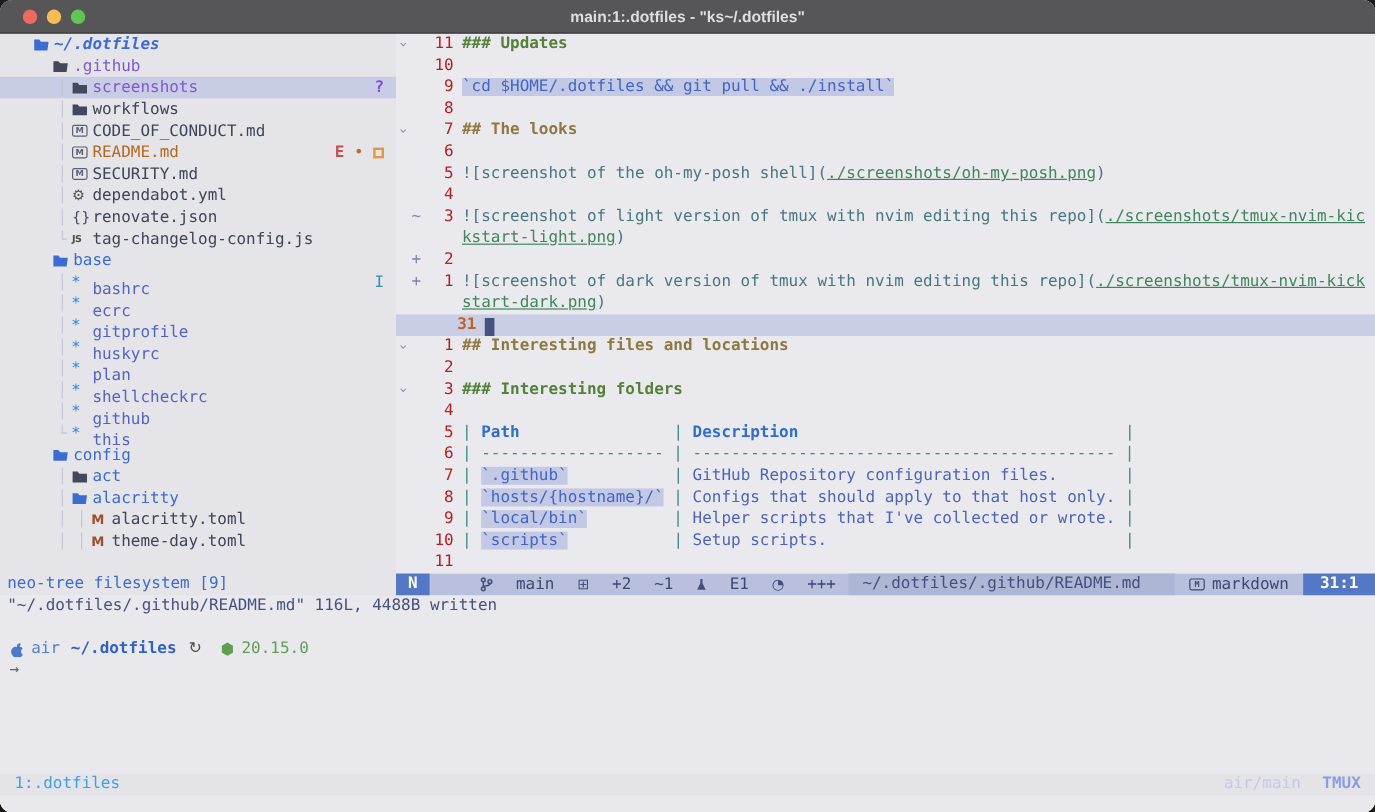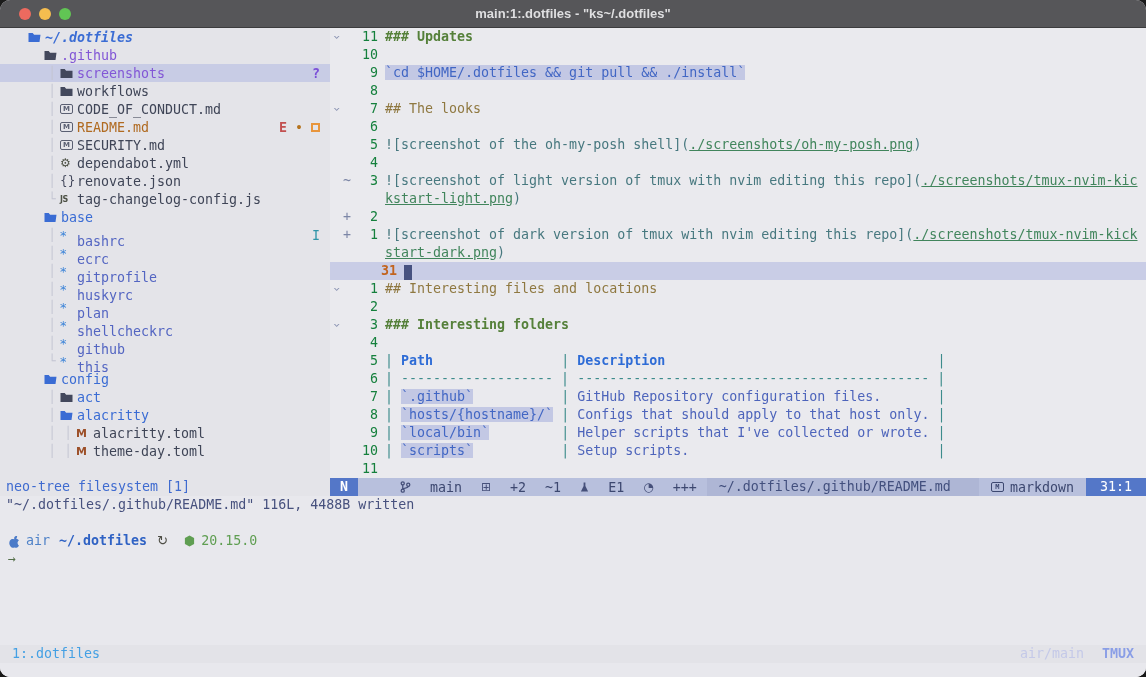--- a/index.html
+++ b/index.html
@@ -41,43 +41,43 @@
   .ntstatus { height:18px; line-height:18px; color:#3f6bd0; padding-left:6px; font-size:13.3px; }
 
   
   .editor { flex:1; background:#eaeaee; display:flex; flex-direction:column; font-size:13.3px; }
   .buffer { height:450px; overflow:hidden; }
   .erow { height:18px; line-height:18px; display:flex; white-space:pre; }
   .erow.curline { background:#c9cde6;padding-left:19px; }
   .gfold { width:13px; flex:0 0 13px; text-align:center; color:#8a93b2; }
   .chev { display:inline-block; transform:rotate(90deg); font-size:12px; }
   .gsign { width:11px; flex:0 0 11px; color:#7c86a6; }
-  .gnum { width:24px; flex:0 0 24px; text-align:right; color:#15803d; }
+  .gnum { width:24px; flex:0 0 24px; text-align:right; color:#b91c1c; }
   .gnum.curnum { color:#c2641f; font-weight:bold; }
   .ggap { width:7px; flex:0 0 7px; }
   .etext { flex:1; }
-  .h2 { color:#8f7840; font-weight:normal; }
+  .h2 { color:#8f7840; font-weight:bold; }
   .h3 { color:#55803a; font-weight:bold; }
   .code { color:#4166c4; background:#c3c8e4; }
   .link { color:#47787f; }
   .url { color:#41855c; text-decoration:underline; }
   .pipe { color:#3d8c8c; }
   .th { color:#2e6cd6; font-weight:bold; }
   .desc { color:#4d64bb; }
   .t { color:#3f4557; }
   .cursor { display:inline-block; width:8px; height:15px; background:#475280; vertical-align:-3px; }
 
   
   .statusline { height:18px; display:flex; align-items:center; background:#b8c0dd; color:#3d4870; font-size:13.3px; }
   .sl-mode { width:28px; text-align:center; background:#5477c8; color:#fff; font-weight:bold; align-self:stretch; line-height:18px; }
   .sl-seg1 { display:flex; align-items:center; gap:19px; padding:0 10px; align-self:stretch;margin-left:32px; }
   .sl-ic { font-family:"DejaVu Sans", sans-serif; font-size:12px; display:inline-flex; align-items:center; color:#46507a; }
   .sl-path { flex:1; background:#aeb6d5; align-self:stretch; line-height:18px; padding-left:12px; color:#43507e; }
   .sl-ft { display:flex; align-items:center; gap:6px; padding:0 12px; color:#3d4870; }
-  .sl-pos { background:#5477c8; color:#fff; font-weight:normal; padding:0 14px; align-self:stretch; line-height:18px; }
+  .sl-pos { background:#5477c8; color:#fff; font-weight:bold; padding:0 14px; align-self:stretch; line-height:18px; }
 
   
   .msgline { height:18px; line-height:18px; padding-left:6px; color:#47517e; font-size:13.3px; background:#e8e8ed; }
   .shell { height:163px; display:flex; flex-direction:column; background:#e8e8ed; font-size:13.3px; }
   .srow { height:18px; line-height:18px; display:flex; align-items:center; padding-left:8px; white-space:pre; }
   .p-apple { color:#4a7ac8; display:inline-flex; margin-right:6px; }
   .p-host { color:#4f82c8; margin-right:9px; }
   .p-path { color:#2f62c4; font-weight:bold; }
   .p-refresh { color:#4e4e46; margin-left:10px; font-family:"DejaVu Sans", sans-serif; }
   .p-node { color:#5f9e52; display:inline-flex; margin-left:16px; margin-right:6px; }
@@ -140,21 +140,21 @@
               </svg></span><span class="lbl blue">config</span></div>
           <div class="trow"><span class="cell"></span><span class="cell"></span><span class="cell">│</span><span class="ico ic-dark"><svg width="13" height="11" viewBox="0 0 13 11">
                 <path d="M.5 1h4.2l1.4 1.8h6.4V10H.5z" fill="currentColor"></path>
               </svg></span><span class="lbl blue">act</span></div>
           <div class="trow"><span class="cell"></span><span class="cell"></span><span class="cell">│</span><span class="ico ic-blue"><svg width="13" height="11" viewBox="0 0 13 11">
                 <path d="M.5 1h4.2l1.4 1.8h6.4l-1 7.2H.5z" fill="currentColor"></path>
               </svg></span><span class="lbl blue">alacritty</span></div>
           <div class="trow"><span class="cell"></span><span class="cell"></span><span class="cell">│</span><span class="cell">│</span><span class="ico ic-toml"><span class="tomlchar">M</span></span><span class="lbl slate">alacritty.toml</span></div>
           <div class="trow"><span class="cell"></span><span class="cell"></span><span class="cell">│</span><span class="cell">│</span><span class="ico ic-toml"><span class="tomlchar">M</span></span><span class="lbl slate">theme-day.toml</span></div>
         </div>
-      <div class="ntstatus">neo-tree filesystem [1]</div>
+      <div class="ntstatus">neo-tree filesystem [9]</div>
     </div>
 
     <div class="editor">
       <div class="buffer">
           <div class="erow"><span class="gfold"><span class="chev">›</span></span><span class="gsign"></span><span class="gnum">11</span><span class="ggap"></span><span class="etext"><span class="h3">### Updates</span></span></div>
           <div class="erow"><span class="gfold"></span><span class="gsign"></span><span class="gnum">10</span><span class="ggap"></span><span class="etext"></span></div>
           <div class="erow"><span class="gfold"></span><span class="gsign"></span><span class="gnum">9</span><span class="ggap"></span><span class="etext"><span class="code">`cd $HOME/.dotfiles &amp;&amp; git pull &amp;&amp; ./install`</span></span></div>
           <div class="erow"><span class="gfold"></span><span class="gsign"></span><span class="gnum">8</span><span class="ggap"></span><span class="etext"></span></div>
           <div class="erow"><span class="gfold"><span class="chev">›</span></span><span class="gsign"></span><span class="gnum">7</span><span class="ggap"></span><span class="etext"><span class="h2">## The looks</span></span></div>
           <div class="erow"><span class="gfold"></span><span class="gsign"></span><span class="gnum">6</span><span class="ggap"></span><span class="etext"></span></div>

